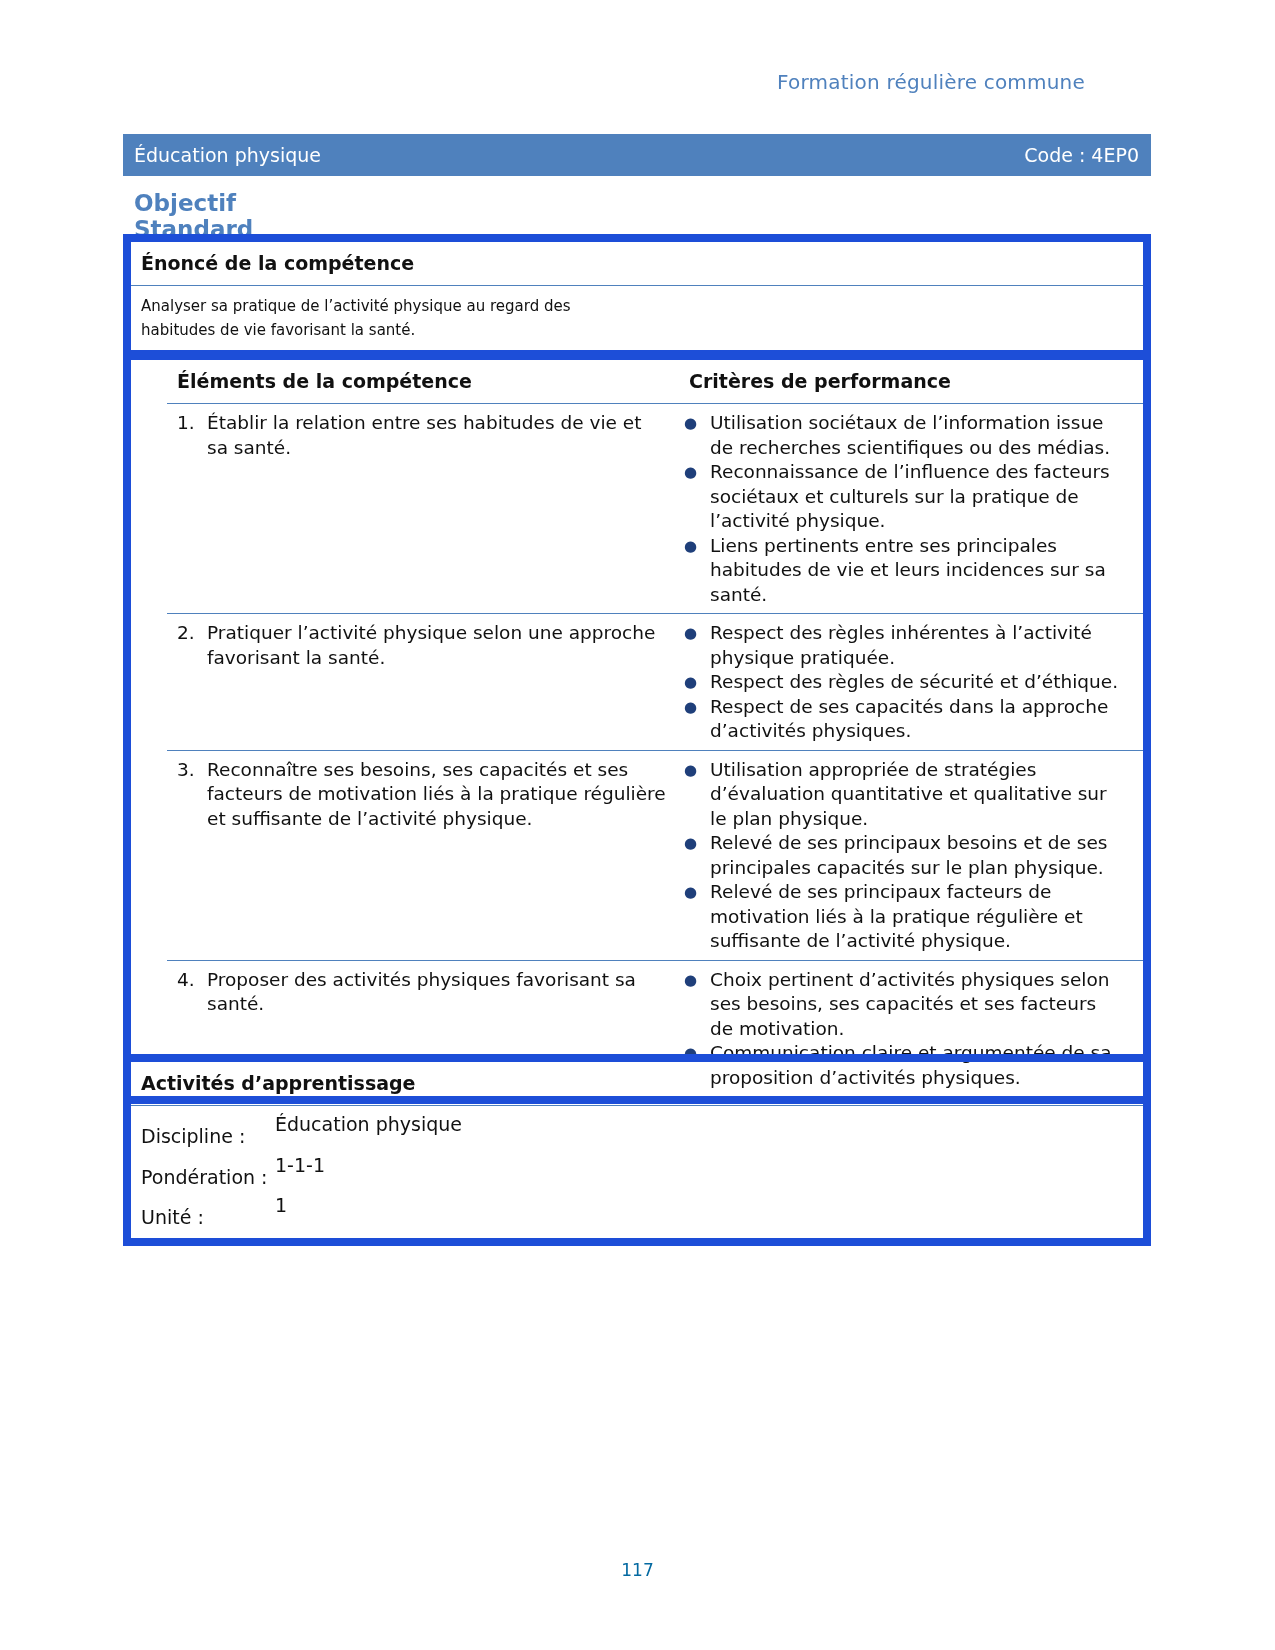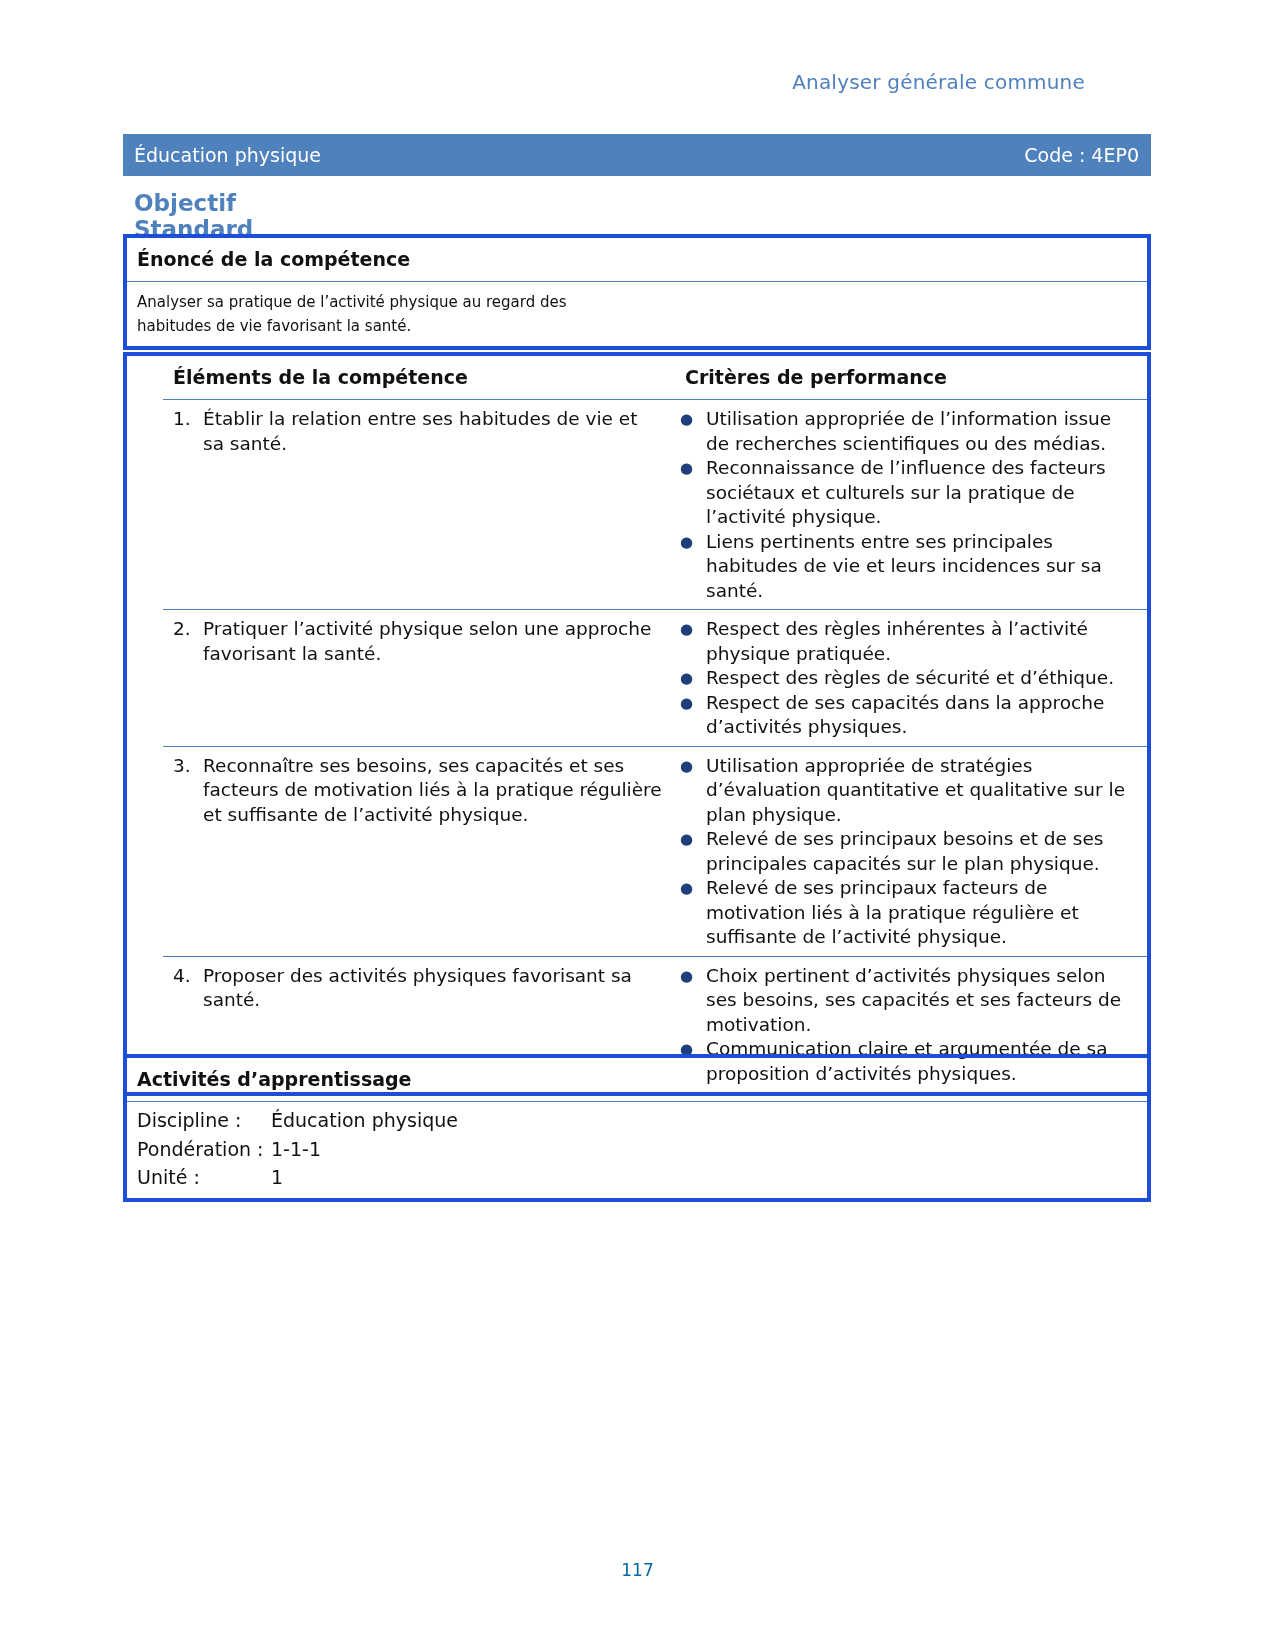--- a/index.html
+++ b/index.html
@@ -2,41 +2,41 @@
 <html><head>
   <meta charset="utf-8">
   <style>
     html, body { margin: 0; padding: 0; background: #ffffff; }
     body { width: 1275px; height: 1650px; position: relative; font-family: "DejaVu Sans", sans-serif; color: #111; }
     .running-head { position: absolute; top: 70px; right: 190px; font-size: 20px; color: #4f81bd; letter-spacing: 0.2px; }
     .banner { position: absolute; top: 134px; left: 123px; width: 1028px; height: 42px; background: #4f81bd; color: #fff; display: flex; justify-content: space-between; align-items: center; box-sizing: border-box; padding: 0 12px 0 11px; font-size: 19px; }
     .col-titles { position: absolute; top: 190px; left: 123px; width: 1028px; display: flex; flex-direction: column; }
     .col-titles div { font-weight: bold; font-size: 23px; color: #4f81bd; box-sizing: border-box; padding-left: 11px; }
     .col-titles .left { width: 512px; }
-    .box { position: absolute; left: 123px; width: 1028px; border: 4px solid #1d4ed8; box-sizing: border-box; }
+    .box { position: absolute; left: 123px; width: 1028px; border: 8px solid #1d4ed8; box-sizing: border-box; }
     .box .hdr { font-weight: bold; font-size: 19px; padding: 10px 0 0 10px; height: 44px; box-sizing: border-box; border-bottom: 1px solid #4f81bd; display: flex; }
     .box .hdr > div { box-sizing: border-box; }
     .box .hdr .c1 { width: 512px; }
     .enonce-body { font-size: 15px; line-height: 24px; padding: 8px 10px; width: 500px; }
     .row { display: flex; border-bottom: 1px solid #4f81bd; font-size: 18.5px; line-height: 24.5px; }
     .row:last-child { border-bottom: none; }
     .row .el { width: 512px; box-sizing: border-box; padding: 7px 12px 6px 10px; display: flex; }
     .row .el .num { width: 30px; flex: none; }
     .row .cr { flex: 1; box-sizing: border-box; padding: 7px 20px 6px 0; }
     .crit { display: flex; }
     .crit .bullet { width: 31px; flex: none; color: #1f3f7a; font-size: 15px; padding-left: 5px; box-sizing: border-box; }
     .act-body { font-size: 19px; line-height: 28.5px; padding: 4px 10px 6px 10px; }
     .act-line { display: flex; }
-    .act-line .lab { width: 134px; }
+    .act-line .lab { width: 134px; margin-top: 12px; }
     .page-num { position: absolute; top: 1560px; left: 0; width: 1275px; text-align: center; font-size: 17px; color: #0369a1; }
   </style>
 </head>
 <body>
 
-<div class="running-head">Analyser générale commune</div>
+<div class="running-head">Formation régulière commune</div>
 
 <div class="banner">
   <span>Éducation physique</span>
   <span>Code : 4EP0</span>
 </div>
 
 <div class="col-titles">
   <div class="left">Objectif</div>
   <div>Standard</div>
 </div>
@@ -55,21 +55,21 @@
   </div>
 
   <div class="row">
     <div class="el">
       <span class="num">1.</span>
       <span>Établir la relation entre ses habitudes de vie et sa santé.</span>
     </div>
     <div class="cr">
       <div class="crit">
           <span class="bullet">●</span>
-          <span>Utilisation appropriée de l’information issue de recherches scientifiques ou des médias.</span>
+          <span>Utilisation sociétaux de l’information issue de recherches scientifiques ou des médias.</span>
         </div>
       <div class="crit">
           <span class="bullet">●</span>
           <span>Reconnaissance de l’influence des facteurs sociétaux et culturels sur la pratique de l’activité physique.</span>
         </div>
       <div class="crit">
           <span class="bullet">●</span>
           <span>Liens pertinents entre ses principales habitudes de vie et leurs incidences sur sa santé.</span>
         </div>
     </div>

